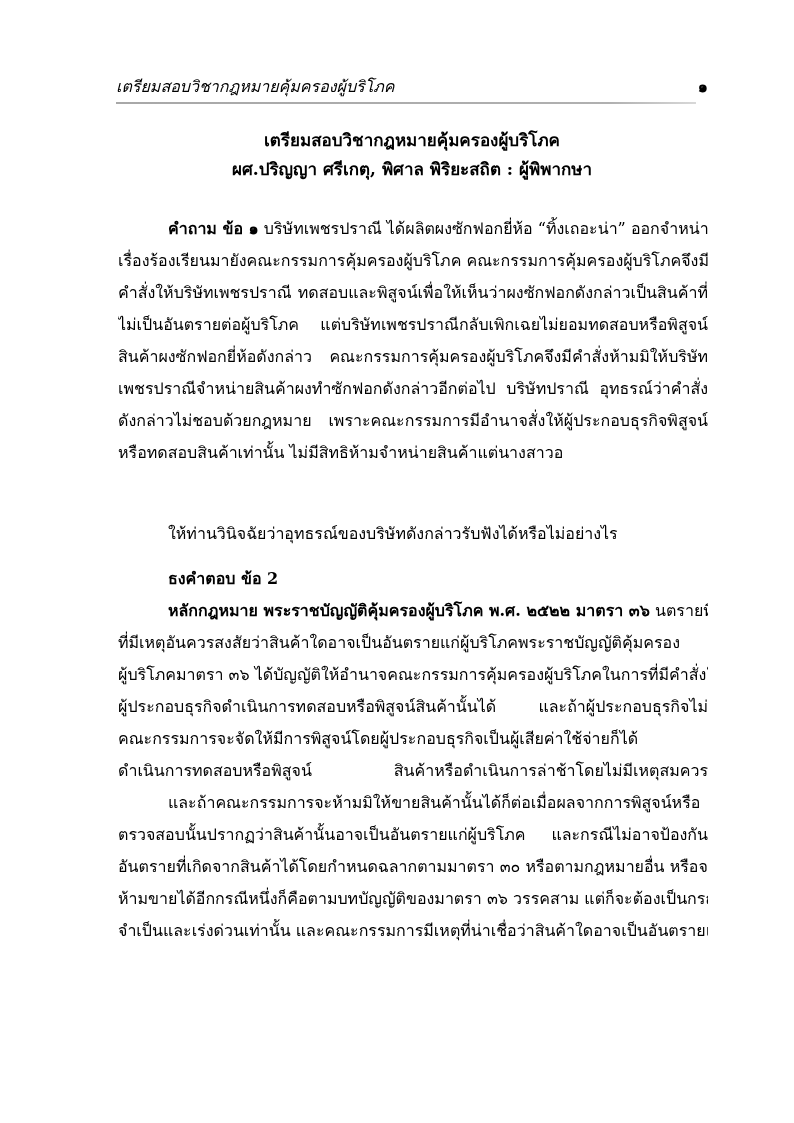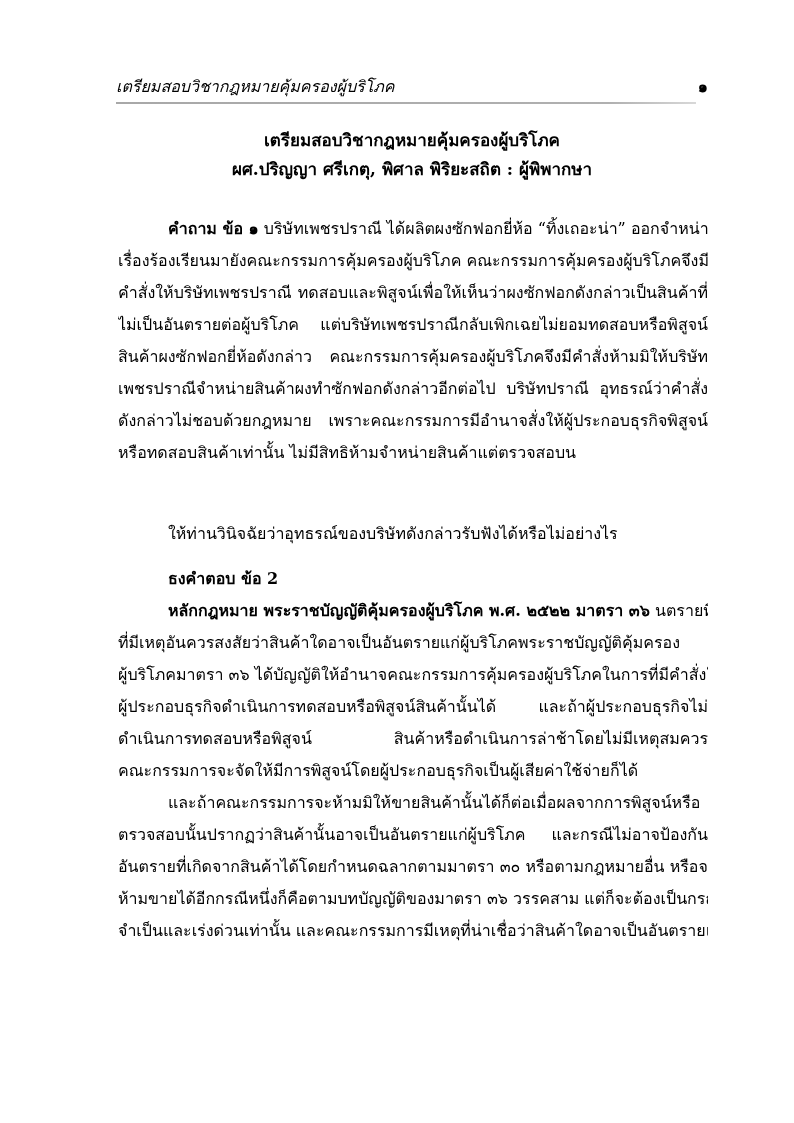--- a/index.html
+++ b/index.html
@@ -110,38 +110,38 @@
   <div class="doc-title t2">ผศ.ปริญญา ศรีเกตุ,  พิศาล  พิริยะสถิต : ผู้พิพากษา</div>
 
   <div class="body-text section-q">
     <span class="line indent"><b>คำถาม  ข้อ ๑</b><span> บริษัทเพชรปราณี ได้ผลิตผงซักฟอกยี่ห้อ “ทิ้งเถอะน่า” ออกจำหน่าย</span></span>
     <span class="line">เรื่องร้องเรียนมายังคณะกรรมการคุ้มครองผู้บริโภค  คณะกรรมการคุ้มครองผู้บริโภคจึงมี</span>
     <span class="line">คำสั่งให้บริษัทเพชรปราณี ทดสอบและพิสูจน์เพื่อให้เห็นว่าผงซักฟอกดังกล่าวเป็นสินค้าที่</span>
     <span class="line">ไม่เป็นอันตรายต่อผู้บริโภค  แต่บริษัทเพชรปราณีกลับเพิกเฉยไม่ยอมทดสอบหรือพิสูจน์</span>
     <span class="line">สินค้าผงซักฟอกยี่ห้อดังกล่าว คณะกรรมการคุ้มครองผู้บริโภคจึงมีคำสั่งห้ามมิให้บริษัท</span>
     <span class="line">เพชรปราณีจำหน่ายสินค้าผงทำซักฟอกดังกล่าวอีกต่อไป  บริษัทปราณี อุทธรณ์ว่าคำสั่ง</span>
     <span class="line">ดังกล่าวไม่ชอบด้วยกฎหมาย เพราะคณะกรรมการมีอำนาจสั่งให้ผู้ประกอบธุรกิจพิสูจน์</span>
-    <span class="line last">หรือทดสอบสินค้าเท่านั้น ไม่มีสิทธิห้ามจำหน่ายสินค้าแต่ตรวจสอบน</span>
+    <span class="line last">หรือทดสอบสินค้าเท่านั้น ไม่มีสิทธิห้ามจำหน่ายสินค้าแต่นางสาวอ</span>
   </div>
 
   <div class="body-text section-instr">
     <span class="line last indent">ให้ท่านวินิจฉัยว่าอุทธรณ์ของบริษัทดังกล่าวรับฟังได้หรือไม่อย่างไร</span>
   </div>
 
   <div class="body-text section-ans-h">
     <span class="line last indent bold">ธงคำตอบ ข้อ 2</span>
   </div>
 
   <div class="body-text section-ans">
     <span class="line indent"><b>หลักกฎหมาย  พระราชบัญญัติคุ้มครองผู้บริโภค พ.ศ. ๒๕๒๒ มาตรา ๓๖</b><span>  นตรายที</span></span>
     <span class="line">ที่มีเหตุอันควรสงสัยว่าสินค้าใดอาจเป็นอันตรายแก่ผู้บริโภคพระราชบัญญัติคุ้มครอง</span>
     <span class="line">ผู้บริโภคมาตรา ๓๖ ได้บัญญัติให้อำนาจคณะกรรมการคุ้มครองผู้บริโภคในการที่มีคำสั่งให้</span>
     <span class="line">ผู้ประกอบธุรกิจดำเนินการทดสอบหรือพิสูจน์สินค้านั้นได้ และถ้าผู้ประกอบธุรกิจไม่</span>
+    <span class="line last">คณะกรรมการจะจัดให้มีการพิสูจน์โดยผู้ประกอบธุรกิจเป็นผู้เสียค่าใช้จ่ายก็ได้</span>
     <span class="line">ดำเนินการทดสอบหรือพิสูจน์ สินค้าหรือดำเนินการล่าช้าโดยไม่มีเหตุสมควร</span>
-    <span class="line last">คณะกรรมการจะจัดให้มีการพิสูจน์โดยผู้ประกอบธุรกิจเป็นผู้เสียค่าใช้จ่ายก็ได้</span>
     <span class="line indent">และถ้าคณะกรรมการจะห้ามมิให้ขายสินค้านั้นได้ก็ต่อเมื่อผลจากการพิสูจน์หรือ</span>
     <span class="line">ตรวจสอบนั้นปรากฏว่าสินค้านั้นอาจเป็นอันตรายแก่ผู้บริโภค  และกรณีไม่อาจป้องกัน</span>
     <span class="line">อันตรายที่เกิดจากสินค้าได้โดยกำหนดฉลากตามมาตรา ๓๐ หรือตามกฎหมายอื่น  หรือจะ</span>
     <span class="line">ห้ามขายได้อีกกรณีหนึ่งก็คือตามบทบัญญัติของมาตรา ๓๖ วรรคสาม แต่ก็จะต้องเป็นกรณี</span>
     <span class="line">จำเป็นและเร่งด่วนเท่านั้น และคณะกรรมการมีเหตุที่น่าเชื่อว่าสินค้าใดอาจเป็นอันตรายแก่</span>
   </div>
 
 </div>
 
 </body></html>

